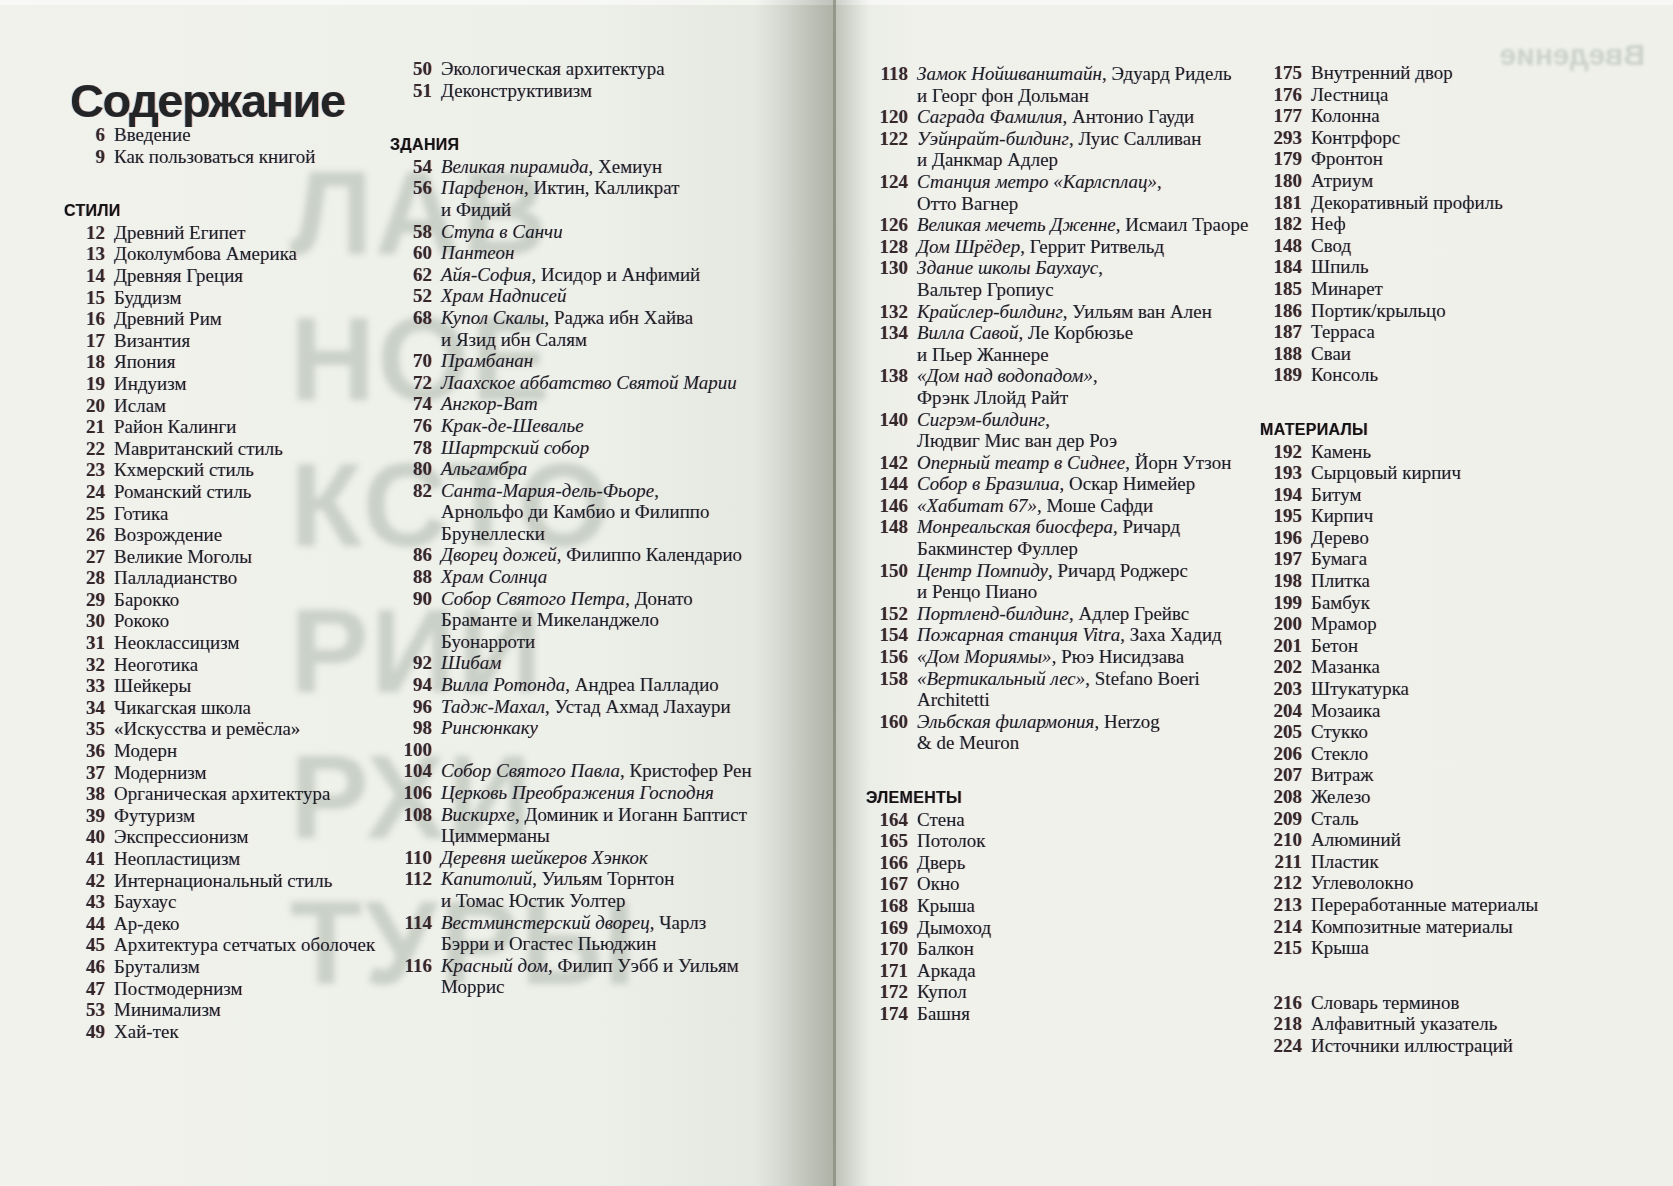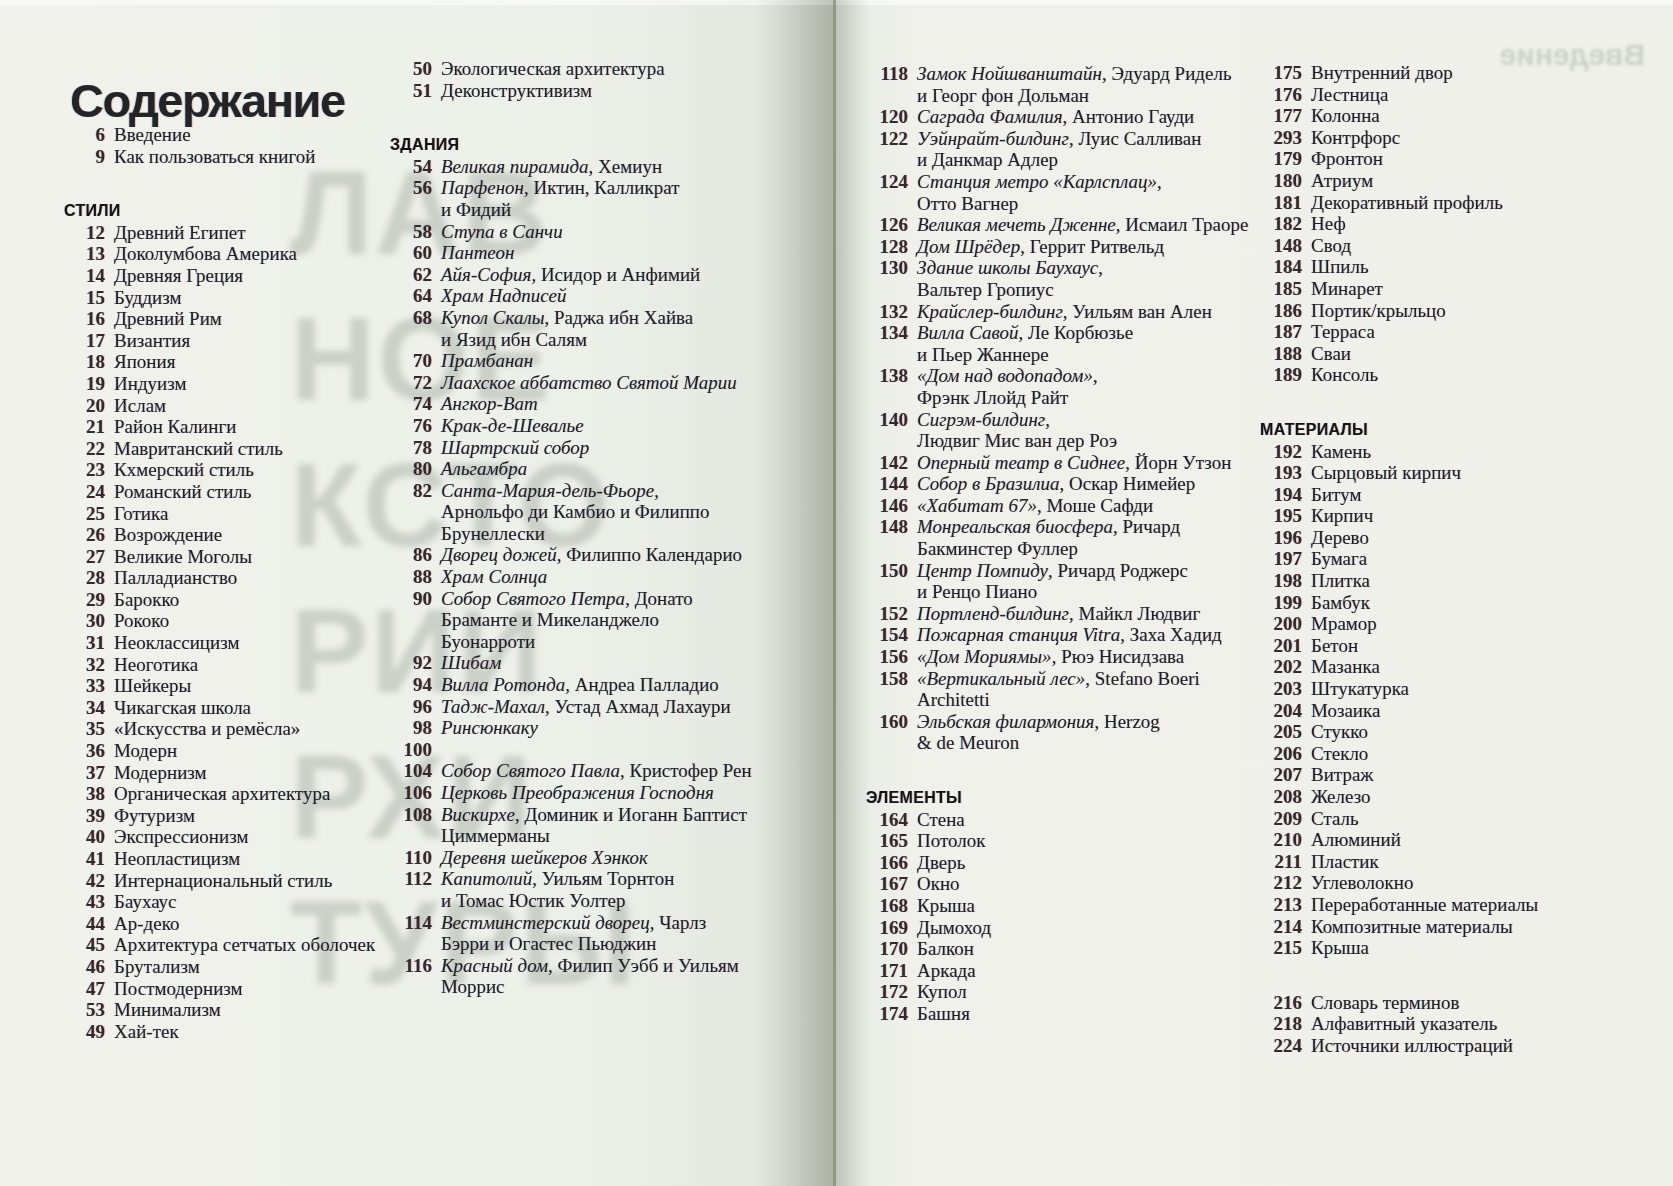--- a/index.html
+++ b/index.html
@@ -288,21 +288,21 @@
         </div>
         <div class="entry">
           <span class="num">60</span>
           <span class="txt"><em>Пантеон</em></span>
         </div>
         <div class="entry">
           <span class="num">62</span>
           <span class="txt"><em>Айя-София</em><span>, Исидор и Анфимий</span></span>
         </div>
         <div class="entry">
-          <span class="num">64</span>
+          <span class="num">52</span>
           <span class="txt"><em>Храм Надписей</em></span>
         </div>
         <div class="entry">
           <span class="num">68</span>
           <span class="txt"><em>Купол Скалы</em><span>, Раджа ибн Хайва</span><br><span>и Язид ибн Салям</span></span>
         </div>
         <div class="entry">
           <span class="num">70</span>
           <span class="txt"><em>Прамбанан</em></span>
         </div>
@@ -452,21 +452,21 @@
         <div class="entry">
           <span class="num">148</span>
           <span class="txt"><em>Монреальская биосфера</em><span>, Ричард</span><br><span>Бакминстер Фуллер</span></span>
         </div>
         <div class="entry">
           <span class="num">150</span>
           <span class="txt"><em>Центр Помпиду</em><span>, Ричард Роджерс</span><br><span>и Ренцо Пиано</span></span>
         </div>
         <div class="entry">
           <span class="num">152</span>
-          <span class="txt"><em>Портленд-билдинг</em><span>, Майкл Людвиг</span></span>
+          <span class="txt"><em>Портленд-билдинг</em><span>, Адлер Грейвс</span></span>
         </div>
         <div class="entry">
           <span class="num">154</span>
           <span class="txt"><em>Пожарная станция Vitra</em><span>, Заха Хадид</span></span>
         </div>
         <div class="entry">
           <span class="num">156</span>
           <span class="txt"><em>«Дом Мориямы»</em><span>, Рюэ Нисидзава</span></span>
         </div>
         <div class="entry">

